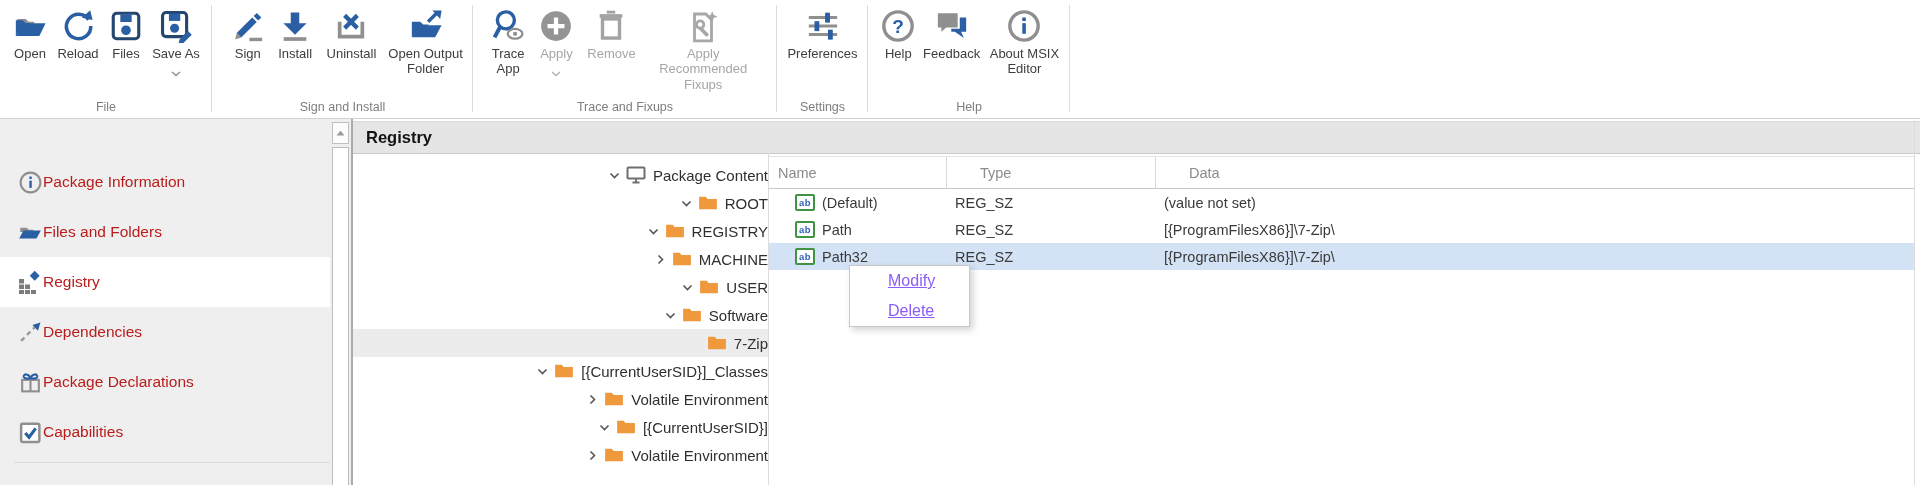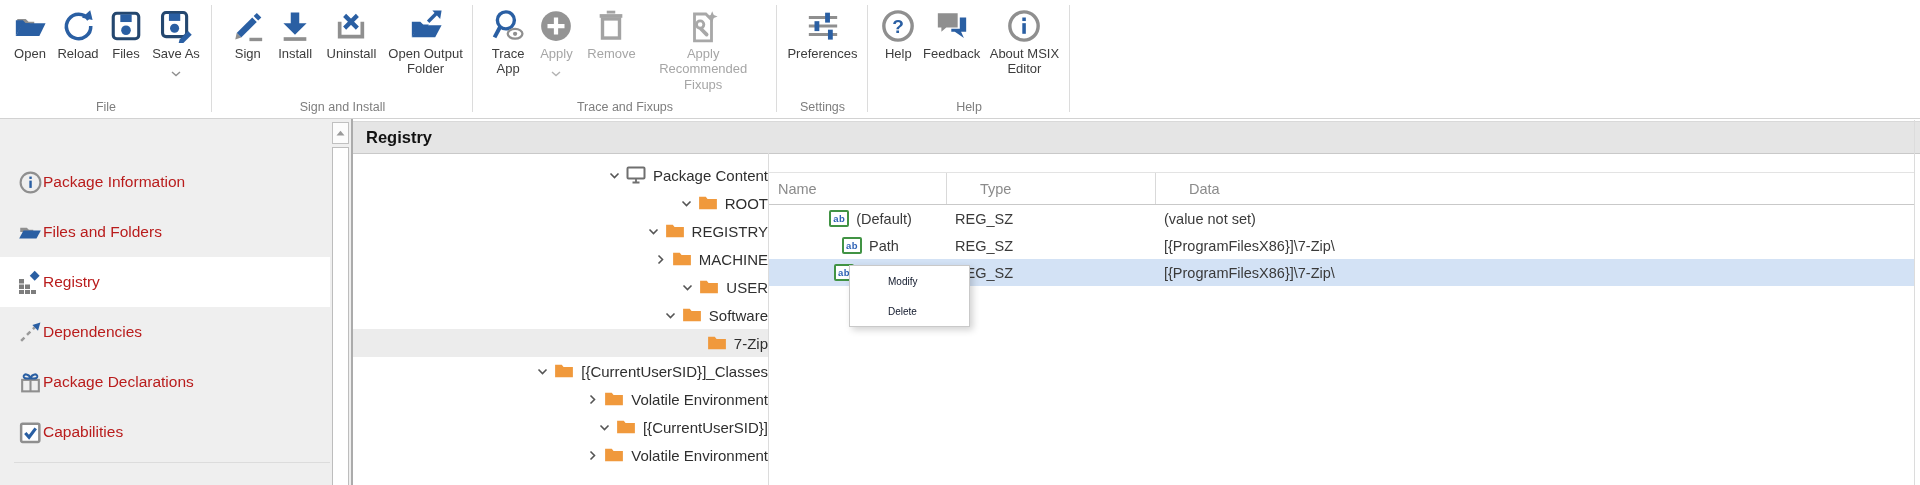--- a/index.html
+++ b/index.html
@@ -36,38 +36,38 @@
   .main-header{position:absolute;top:2px;left:0;right:0;height:31px;background:#e5e5e5;
                border-top:1px solid #d9d9d9;border-bottom:1px solid #c9c9c9;
                display:flex;align-items:center;padding-left:13px;font-size:16.5px;font-weight:bold;color:#121212;}
   .tree{position:absolute;top:34px;left:0;width:415px;bottom:0;padding-top:8px;overflow:hidden;}
   .trow{height:28px;display:flex;align-items:center;font-size:15px;color:#2f2f2f;justify-content:flex-end;}
   .trow.selected{background:#ececec;}
   .chev{width:15px;display:flex;justify-content:center;align-items:center;}
   .ticon{margin:0 7px 0 4px;display:flex;align-items:center;}
   .tt-line{position:absolute;top:34px;bottom:0;left:415px;width:1px;background:#dcdcdc;}
   
-  .rtable{position:absolute;top:34px;left:416px;right:5px;bottom:0;margin-top:16px;}
+  .rtable{position:absolute;top:34px;left:416px;right:5px;bottom:0;}
   .thead{display:flex;height:31px;margin-top:3px;border-top:1px solid #e3e3e3;border-bottom:1px solid #c9c9c9;
          align-items:center;color:#8b8b8b;font-size:14.5px;}
   .th{padding-left:9px;height:100%;display:flex;align-items:center;box-sizing:border-box;}
   .th+.th{border-left:1px solid #d9d9d9;padding-left:33px;}
   .c-name{width:177px;}.c-type{width:209px;}.c-data{flex:1;}
   .trowt{height:27px;display:flex;align-items:center;font-size:14.5px;color:#3a3a3a;}
   .trowt.selected{background:#d3e2f5;}
   .td{padding-left:9px;box-sizing:border-box;display:flex;align-items:center;}
-  .td.c-name{padding-left:26px;gap:7px;justify-content:center;}
+  .td.c-name{padding-left:26px;gap:7px;}
   .ab{width:16px;height:13px;border:2px solid #419344;border-radius:2px;background:#fff;color:#2f62b5;
       font-weight:bold;font-size:9.5px;line-height:13px;display:flex;align-items:center;justify-content:center;
       letter-spacing:.5px;flex:none;}
   .right-edge{position:absolute;top:120px;bottom:0;right:5px;width:1px;background:#dcdcdc;}
   
   .ctxmenu{position:absolute;left:849px;top:265px;width:119px;background:#fff;border:1px solid #c9c9c9;
            box-shadow:3px 3px 7px rgba(0,0,0,.18);z-index:50;}
-  .cm-item{height:30px;display:flex;align-items:center;padding-left:38px;font-size:10px;color:#0f172a;cursor:default;}
+  .cm-item{height:30px;display:flex;align-items:center;padding-left:38px;font-size:16px;color:#8b5cf6;cursor:default;text-decoration:underline;}
 </style>
 </head>
 <body>
 
 <div class="ribbon">
 
   <div class="rgroup" style="left:0;width:212px">
     <div class="rbtns">
       <div class="rbtn w44">
         <span class="ricon">

